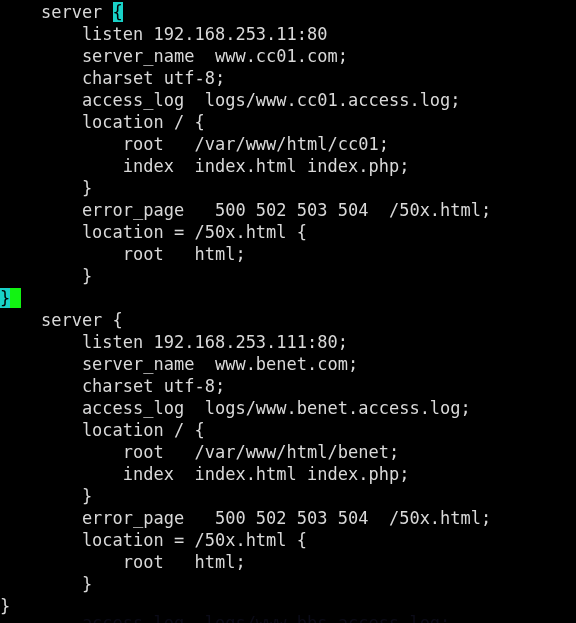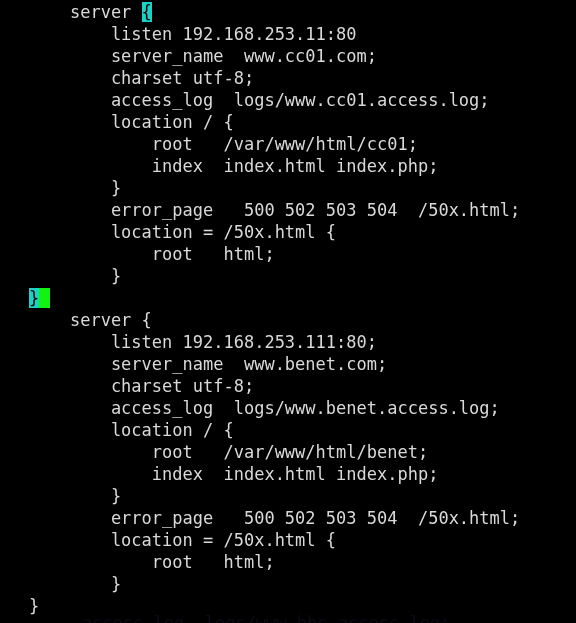--- a/index.html
+++ b/index.html
@@ -27,21 +27,20 @@
     white-space: pre;
     color: #d9d9d9;
     font-size: 17px;
     line-height: 22px;
   }
   .line {
     height: 22px;
     white-space: pre;
     display: block;
     color: #d9d9d9;
-    padding-left: 29px;
   }
   
   .mp {
     background: #19d2c8;
     color: #000000;
   }
   
   .cursor {
     background: #12f312;
     color: #12f312;

